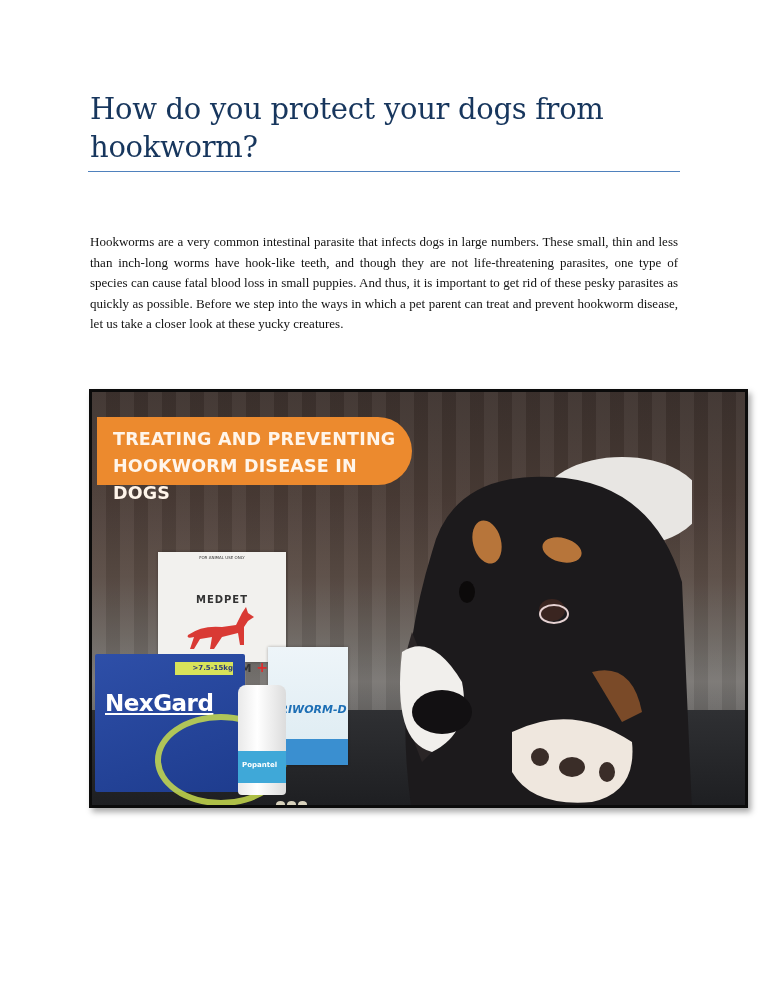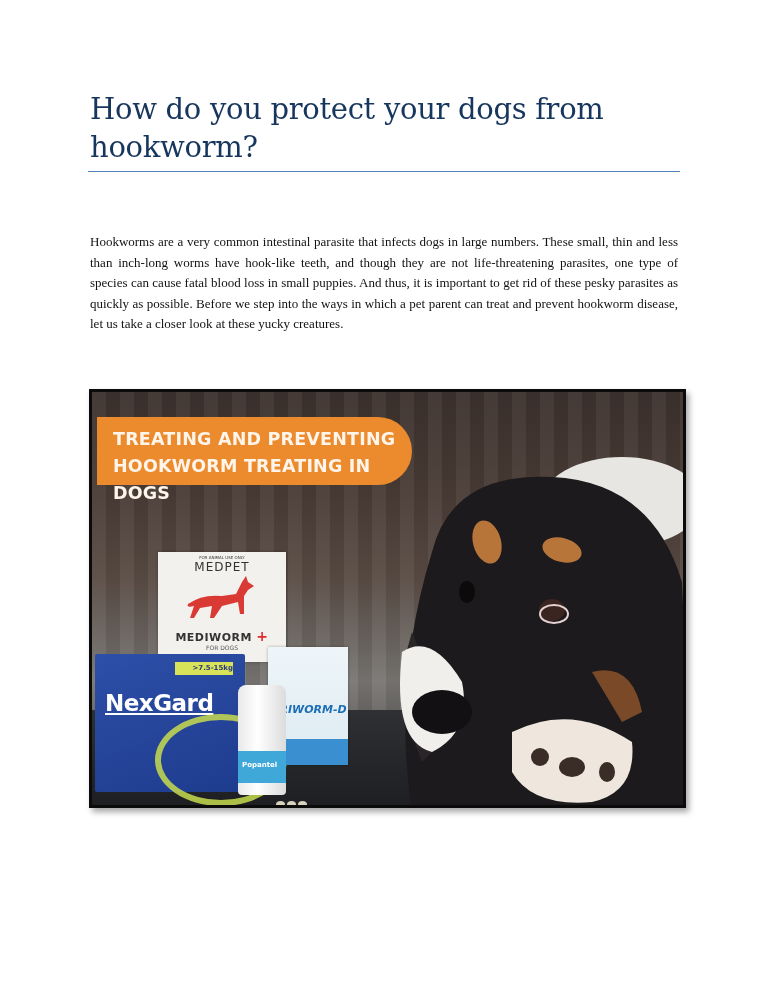--- a/index.html
+++ b/index.html
@@ -9,21 +9,21 @@
     font-family:"DejaVu Serif", serif; font-size:29px; line-height:38px;
     color:#17365d; letter-spacing:-0.3px; margin:0; font-weight:normal;
   }
   .rule { position:absolute; left:88px; top:171px; width:592px; height:1px; background:#4f81bd; }
   .body-text {
     position:absolute; left:90px; top:232px; width:588px;
     font-family:"Liberation Serif", serif; font-size:13px; line-height:20.6px;
     color:#111; text-align:justify; margin:0;
   }
   .figure {
-    position:absolute; left:89px; top:389px; width:597px; height:419px;
+    position:absolute; left:89px; top:389px; width:659px; height:419px;
     border:3px solid #0b0b0b; box-sizing:border-box;
     box-shadow:3px 4px 6px rgba(0,0,0,0.35);
     overflow:hidden;
     background:linear-gradient(180deg,#3d322e 0%,#4a3c36 25%,#5a4c45 45%,#6b6560 60%,#7a7774 70%,#3a3a3c 100%);
   }
   .bg-stripes { position:absolute; inset:0;
     background:repeating-linear-gradient(90deg, rgba(255,255,255,0.04) 0 14px, rgba(0,0,0,0.06) 14px 28px); }
   .floor { position:absolute; left:0; right:0; bottom:0; height:95px; background:linear-gradient(180deg,#2f3033,#1e1f22); }
   .banner {
     position:absolute; left:5px; top:25px; width:315px; height:68px;
@@ -33,21 +33,21 @@
     letter-spacing:0.2px;
   }
   
   .dog { position:absolute; left:300px; top:40px; width:300px; height:380px; }
   .box-mediworm {
     position:absolute; left:66px; top:160px; width:128px; height:110px;
     background:#f2f1ee; box-shadow:0 0 3px rgba(0,0,0,0.3);
     font-family:"DejaVu Sans", sans-serif; text-align:center; color:#333;
   }
   .box-mediworm .small { font-size:4px; margin-top:3px; }
-  .box-mediworm .brand { font-size:12px; font-weight:normal; letter-spacing:1px; }
+  .box-mediworm .brand { font-size:10px; font-weight:bold; letter-spacing:1px;margin-top:34px; }
   .box-mediworm .name { font-size:11px; font-weight:bold; letter-spacing:0.5px; color:#333; margin-top:2px; }
   .box-mediworm .name .plus { color:#e02b2b; font-size:14px; }
   .box-mediworm .sub { font-size:6px; color:#555; }
   .box-nexgard {
     position:absolute; left:3px; top:262px; width:150px; height:138px;
     background:linear-gradient(160deg,#2e4fa8,#1e3c8e); border-radius:2px;
     font-family:"DejaVu Sans", sans-serif; color:#fff;
   }
   .box-nexgard .logo { position:absolute; left:10px; top:36px; font-size:23px; font-weight:bold; letter-spacing:-0.5px;text-decoration:underline; }
   .box-nexgard .weight { position:absolute; left:80px; top:8px; width:58px; height:13px; background:#d8e35a; color:#2a3a7a; font-size:7px; text-align:right; line-height:13px; font-weight:bold; }
@@ -93,21 +93,21 @@
     <ellipse cx="50" cy="280" rx="30" ry="22" fill="#121012"></ellipse>
     <path d="M120 300 Q180 270 240 310 Q245 360 200 370 Q140 375 120 340Z" fill="#efe7de"></path>
     <ellipse cx="180" cy="335" rx="13" ry="10" fill="#3a2d28"></ellipse>
     <ellipse cx="215" cy="340" rx="8" ry="10" fill="#3a2d28"></ellipse>
     <ellipse cx="148" cy="325" rx="9" ry="9" fill="#3a2d28"></ellipse>
     <path d="M200 240 Q240 230 250 280 L230 290 Z" fill="#7a4a28"></path>
   </svg>
 
   <div class="banner">
     <div>TREATING AND PREVENTING</div>
-    <div>HOOKWORM TREATING IN DOGS</div>
+    <div>HOOKWORM DISEASE IN DOGS</div>
   </div>
 
   <div class="box-mediworm">
     <div class="small">FOR ANIMAL USE ONLY</div>
     <div class="brand">MEDPET</div>
     <svg width="80" height="48" viewBox="0 0 80 48">
       <path d="M6 30 Q20 20 40 22 L54 20 L60 8 L64 2 L66 8 L72 12 L66 16 L62 22 L62 40 L58 40 L56 28 L40 32 L32 44 L28 44 L30 32 L18 34 L12 44 L8 44 L12 32 Q4 34 6 30Z" fill="#d93a34"></path>
     </svg>
     <div class="name"><span>MEDIWORM</span> <span class="plus">+</span></div>
     <div class="sub">FOR DOGS</div>

